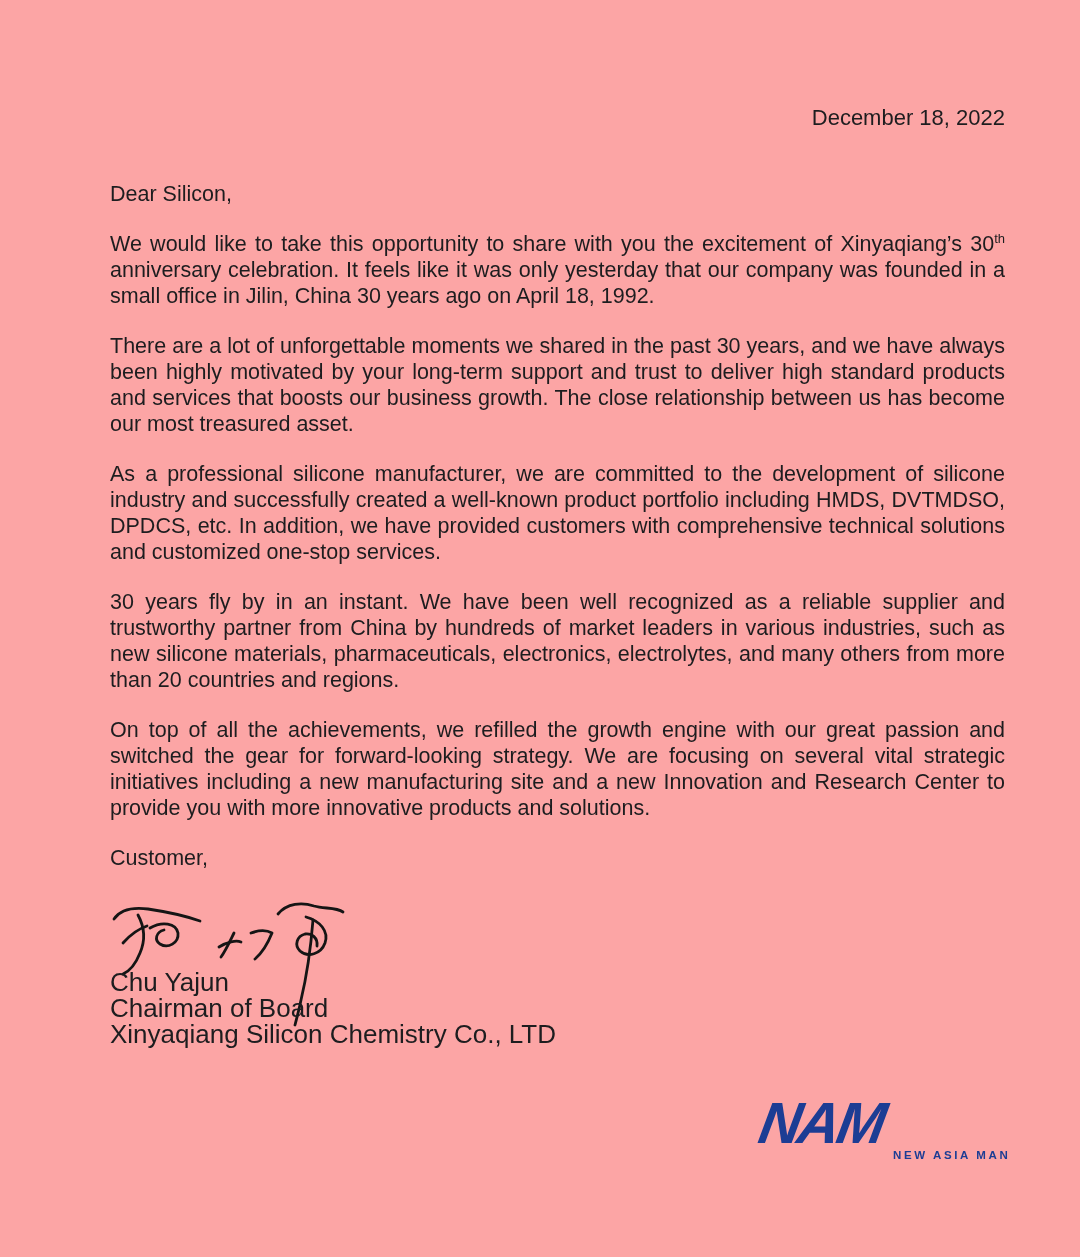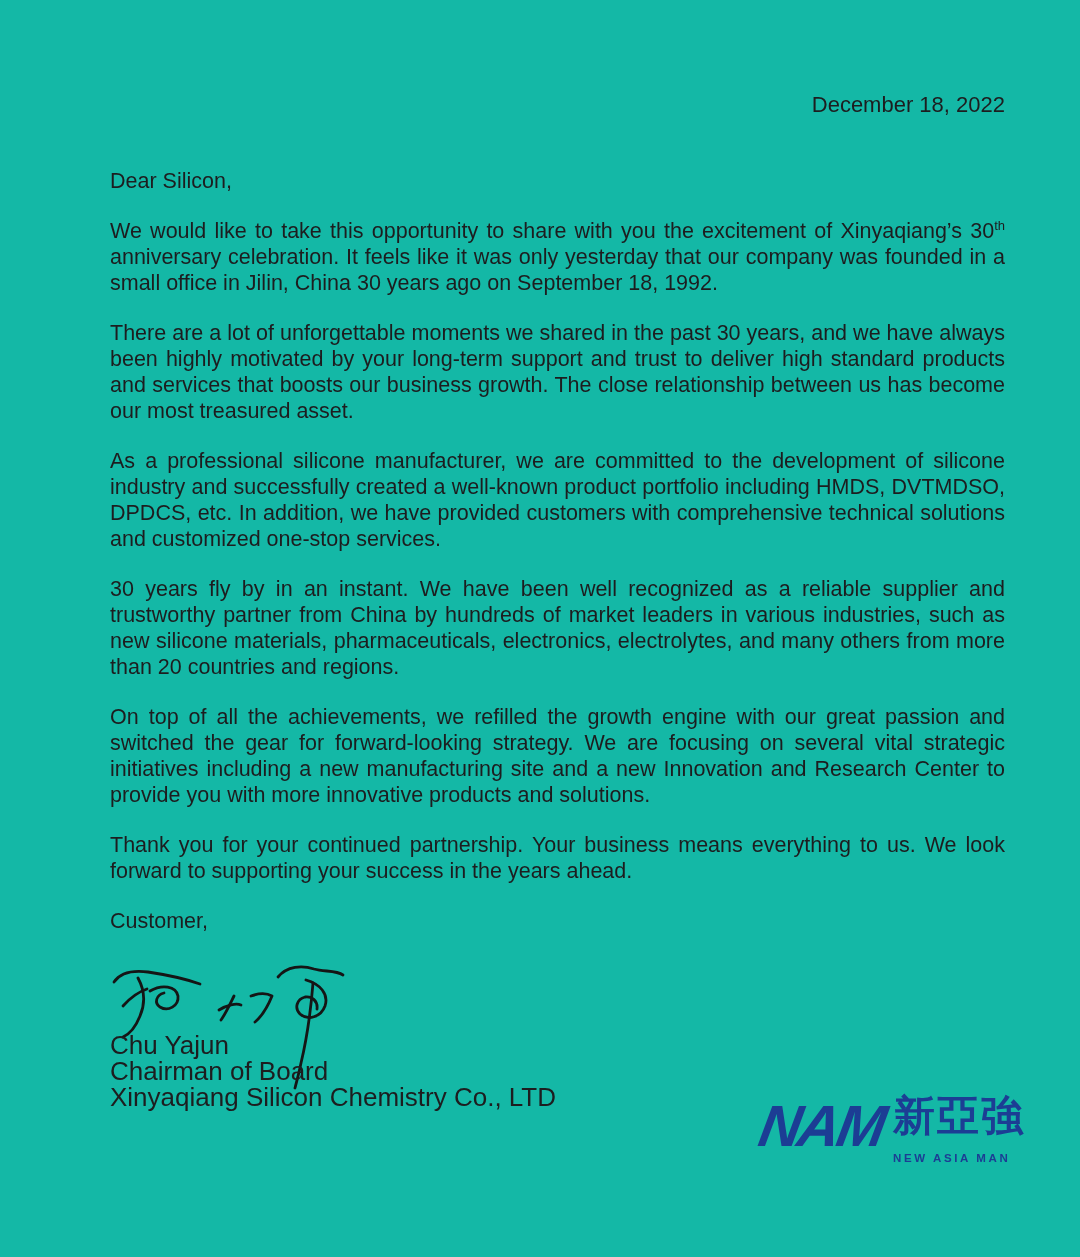--- a/index.html
+++ b/index.html
@@ -5,22 +5,22 @@
   html, body {
     margin: 0;
     padding: 0;
     background: #ffffff;
   }
   .page {
     position: relative;
     width: 1080px;
     height: 1257px;
     box-sizing: border-box;
-    padding: 0 75px 0 110px;
-    background: #14b8a6;
+    padding: 13px 75px 0 110px;
+    background: #fca5a5;
     font-family: "Liberation Sans", sans-serif;
     color: #1d1d1f;
     overflow: hidden;
   }
   .date {
     margin: 92px 0 50px 0;
     font-size: 22px;
     line-height: 26px;
     text-align: right;
   }
@@ -93,31 +93,30 @@
 </head>
 <body>
 
 <div class="page">
 
   <div class="date">December 18, 2022</div>
 
   <p class="body-par no-justify">Dear Silicon,</p>
 
 
-  <p class="body-par"><span>We would like to take this opportunity to share with you the excitement of Xinyaqiang’s 30</span><sup class="sup-th">th</sup><span> anniversary celebration. It feels like it was only yesterday that our company was founded in a small office in Jilin, China 30 years ago on September 18, 1992.</span></p>
+  <p class="body-par"><span>We would like to take this opportunity to share with you the excitement of Xinyaqiang’s 30</span><sup class="sup-th">th</sup><span> anniversary celebration. It feels like it was only yesterday that our company was founded in a small office in Jilin, China 30 years ago on April 18, 1992.</span></p>
 
   <p class="body-par">There are a lot of unforgettable moments we shared in the past 30 years, and we have always been highly motivated by your long-term support and trust to deliver high standard products and services that boosts our business growth. The close relationship between us has become our most treasured asset.</p>
 
   <p class="body-par">As a professional silicone manufacturer, we are committed to the development of silicone industry and successfully created a well-known product portfolio including HMDS, DVTMDSO, DPDCS, etc. In addition, we have provided customers with comprehensive technical solutions and customized one-stop services.</p>
 
   <p class="body-par">30 years fly by in an instant. We have been well recognized as a reliable supplier and trustworthy partner from China by hundreds of market leaders in various industries, such as new silicone materials, pharmaceuticals, electronics, electrolytes, and many others from more than 20 countries and regions.</p>
 
   <p class="body-par">On top of all the achievements, we refilled the growth engine with our great passion and switched the gear for forward-looking strategy. We are focusing on several vital strategic initiatives including a new manufacturing site and a new Innovation and Research Center to provide you with more innovative products and solutions.</p>
 
-  <p class="body-par">Thank you for your continued partnership. Your business means everything to us. We look forward to supporting your success in the years ahead.</p>
 
   <p class="body-par no-justify closing">Customer,</p>
 
   <div class="signature-row">
     <svg width="240" height="132" viewBox="0 0 240 132" fill="none" stroke="#151515" stroke-width="2.8" stroke-linecap="round" stroke-linejoin="round">
 
       <path d="M4,24 C10,15 22,12 38,14 C58,17 76,21 90,26"></path>
 
       <path d="M28,20 C34,31 36,44 30,58 C26,68 20,76 13,79"></path>
       <path d="M13,48 C20,40 28,34 37,31"></path>
@@ -137,18 +136,17 @@
     </svg>
   </div>
 
   <div class="sig-line">Chu Yajun</div>
   <div class="sig-line">Chairman of Board</div>
   <div class="sig-line">Xinyaqiang Silicon Chemistry Co., LTD</div>
 
   <div class="logo">
     <span class="nam" style="color: rgb(28, 61, 148);">NAM</span>
     <span class="logo-right">
-      <span class="cjk" style="color: rgb(28, 61, 148);">新亞強</span>
       <span class="sub" style="color: rgb(28, 61, 148); margin-top: 14px;">NEW ASIA MAN</span>
     </span>
   </div>
 
 </div>
 
 </body></html>

